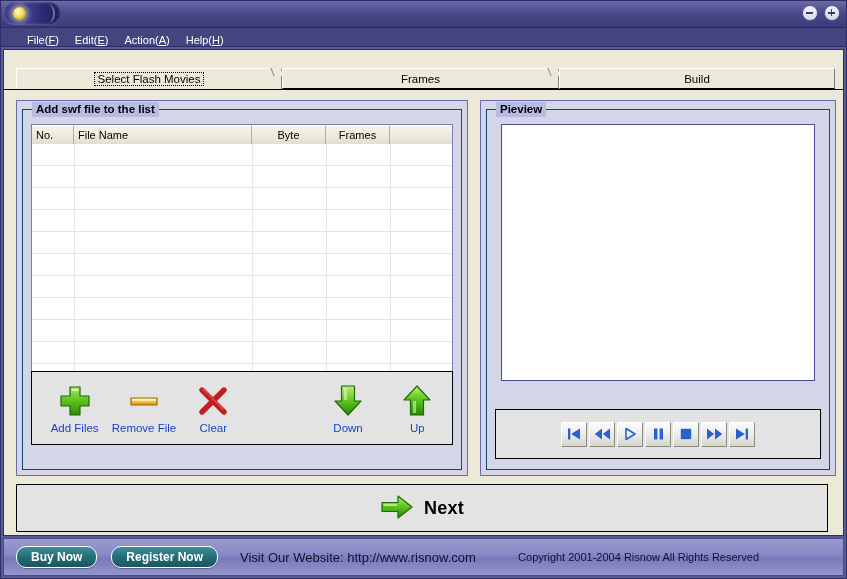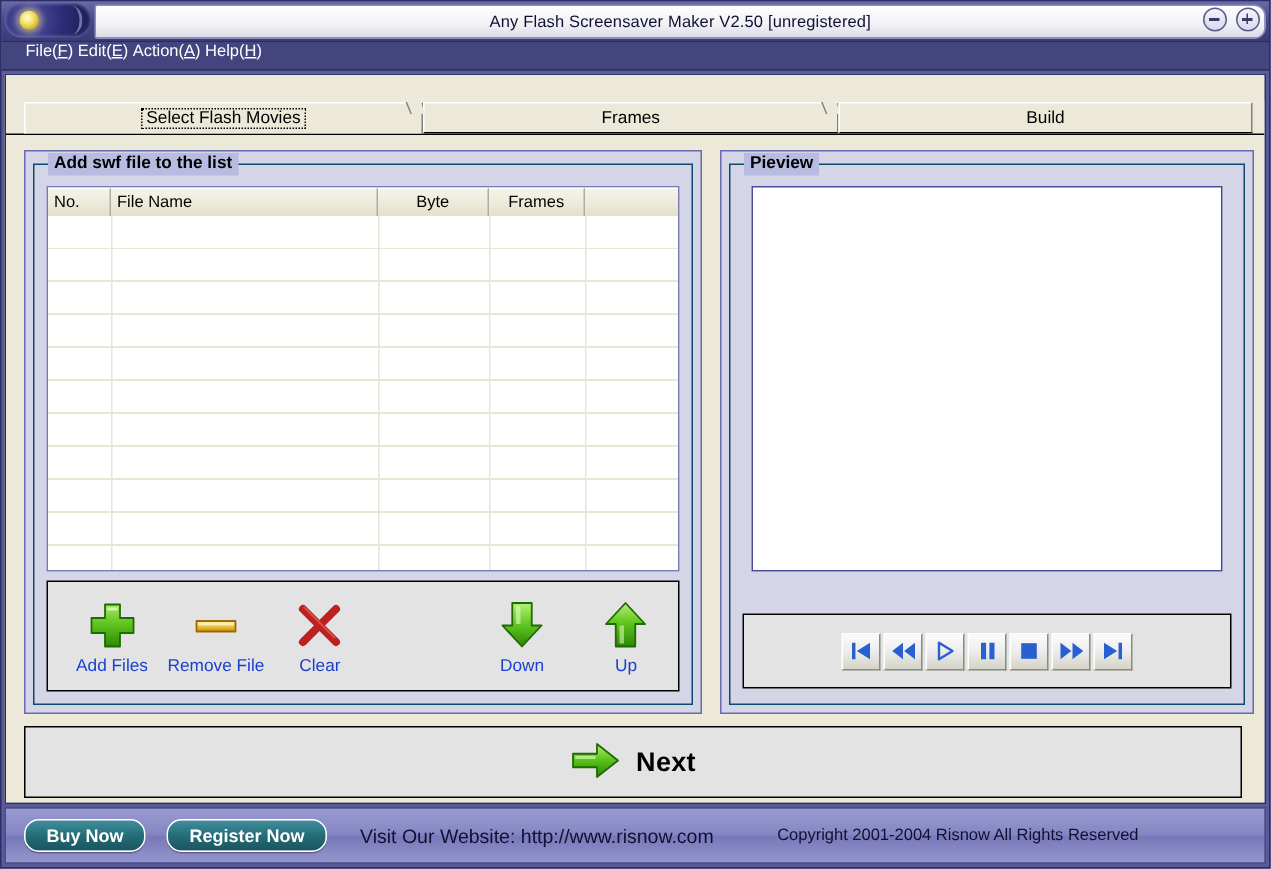--- a/index.html
+++ b/index.html
@@ -102,23 +102,23 @@
     background: #39396e;
   }
 
   
   .menubar {
     flex: 0 0 18px;
     height: 18px;
     background: #44447f;
     border-bottom: 1px solid #2e2e66;
     display: flex;
-    align-items: flex-start;
-    padding-left: 16px;
-    gap: 3px;
+    align-items: flex-end;
+    padding-left: 26px;
+    gap: 16px;
   }
   .menu-item {
     color: #ffffff;
     font-size: 11px;
     cursor: pointer;
     white-space: nowrap;
   }
   .menu-item u { text-decoration: underline; }
 
   
@@ -263,21 +263,21 @@
   .lv-vline {
     position: absolute;
     top: 0; bottom: 0;
     width: 1px;
     background: #e8e6d6;
   }
 
   
   .toolbar {
     position: absolute;
-    left: 8px; right: 8px; bottom: 8px;
+    left: 8px; right: 8px; bottom: 24px;
     height: 74px;
     box-sizing: border-box;
     background: #e3e3e3;
     border: 1px solid #000;
     display: flex;
     align-items: center;
     padding-left: 8px;
   }
   .tool {
     width: 72px;
@@ -407,23 +407,20 @@
 </style>
 </head>
 <body>
 
 <div class="window">
 
   <div class="titlebar">
     <div class="title-logo">
       <div class="orb"></div>
       <div class="arc"></div>
-    </div>
-    <div class="title-strip">
-      <span class="title-text">Any Flash Screensaver Maker V2.50 [unregistered]</span>
     </div>
     <div class="title-buttons">
       <div class="tbtn"></div>
       <div class="tbtn plus"></div>
     </div>
   </div>
 
   <div class="menubar">
     <span class="menu-item"><span>File(</span><u>F</u><span>)</span></span>
     <span class="menu-item"><span>Edit(</span><u>E</u><span>)</span></span>

